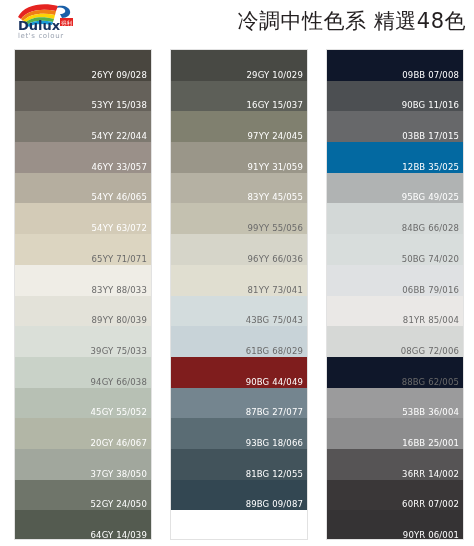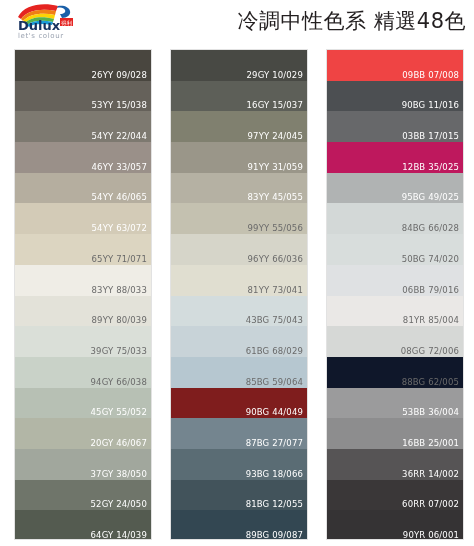--- a/index.html
+++ b/index.html
@@ -169,50 +169,47 @@
         </div>
         <div class="swatch" style="background: rgb(224, 222, 208);">
           <span class="code dark">81YY 73/041</span>
         </div>
         <div class="swatch" style="background: rgb(211, 220, 221);">
           <span class="code dark">43BG 75/043</span>
         </div>
         <div class="swatch" style="background: rgb(200, 211, 216);">
           <span class="code dark">61BG 68/029</span>
         </div>
-        <div class="swatch" style="background: rgb(182, 199, 208);">
-          <span class="code dark">85BG 59/064</span>
-        </div>
         <div class="swatch" style="background: #7f1d1d;">
           <span class="code light">90BG 44/049</span>
         </div>
         <div class="swatch" style="background: rgb(116, 133, 143);">
           <span class="code light">87BG 27/077</span>
         </div>
         <div class="swatch" style="background: rgb(90, 108, 116);">
           <span class="code light">93BG 18/066</span>
         </div>
         <div class="swatch" style="background: rgb(66, 83, 91);">
           <span class="code light">81BG 12/055</span>
         </div>
         <div class="swatch" style="background: rgb(51, 71, 82); padding-left: 23px;">
           <span class="code light">89BG 09/087</span>
         </div>
       </div>
     <div class="column" id="col-2">
-        <div class="swatch" style="background: #ef4444; padding-left: 36px;">
+        <div class="swatch" style="background: #0f172a; padding-left: 36px;">
           <span class="code light">09BB 07/008</span>
         </div>
         <div class="swatch" style="background: rgb(76, 79, 82);">
           <span class="code light">90BG 11/016</span>
         </div>
         <div class="swatch" style="background: rgb(103, 104, 106);">
           <span class="code light">03BB 17/015</span>
         </div>
-        <div class="swatch" style="background: #be185d;">
+        <div class="swatch" style="background: #0369a1;">
           <span class="code light">12BB 35/025</span>
         </div>
         <div class="swatch" style="background: rgb(176, 179, 179);">
           <span class="code light">95BG 49/025</span>
         </div>
         <div class="swatch" style="background: rgb(211, 216, 215);">
           <span class="code dark">84BG 66/028</span>
         </div>
         <div class="swatch" style="background: rgb(216, 221, 220);">
           <span class="code dark">50BG 74/020</span>

